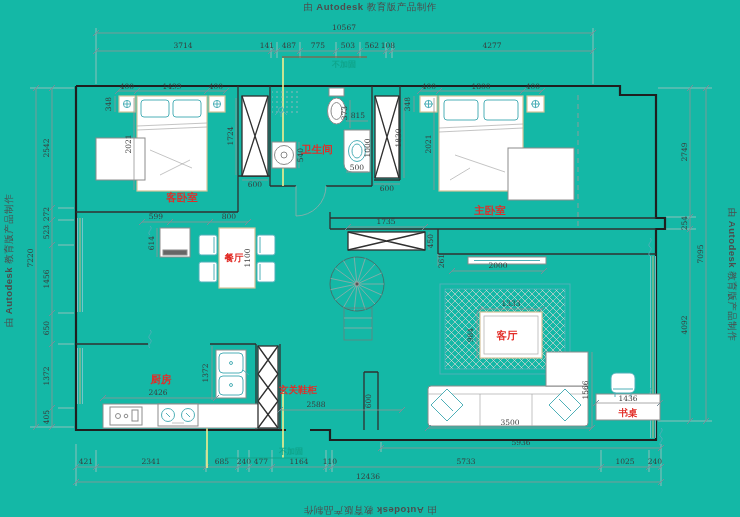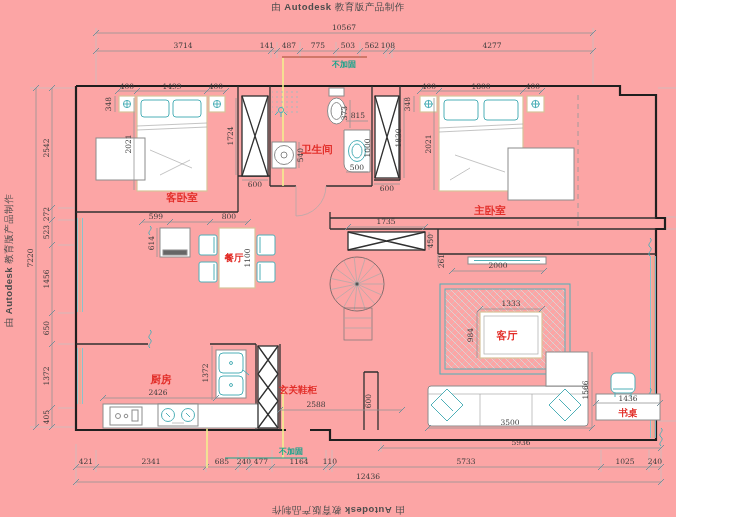--- a/index.html
+++ b/index.html
@@ -1,16 +1,16 @@
 <!DOCTYPE html>
 <html><head>
 <meta charset="utf-8">
 <style>
   html,body{margin:0;padding:0;background:#fff;}
-  .canvas{position:relative;width:676px;height:517px;background:#fca5a5;overflow:hidden;
+  .canvas{position:relative;width:740px;height:517px;background:#14b8a6;overflow:hidden;
           font-family:"Liberation Sans",sans-serif;}
   .wm{position:absolute;font-size:9.5px;color:#4d4d4d;white-space:nowrap;letter-spacing:.5px;}
   .wm b{font-weight:bold;}
   .wm-top{top:1px;left:0;right:0;text-align:center;}
   .wm-bottom{bottom:1px;left:0;right:0;text-align:center;transform:rotate(180deg);}
   .wm-left{left:-91px;top:254px;width:200px;text-align:center;transform:rotate(-90deg);}
   .wm-right{left:631px;top:268px;width:200px;text-align:center;transform:rotate(90deg);}
   svg{position:absolute;left:0;top:0;}
   .d{font:7.5px "DejaVu Serif",serif;fill:#3b3b3b;text-anchor:middle;}
   .room{font:bold 10.5px "Liberation Sans",sans-serif;fill:#e22d28;text-anchor:middle;}

